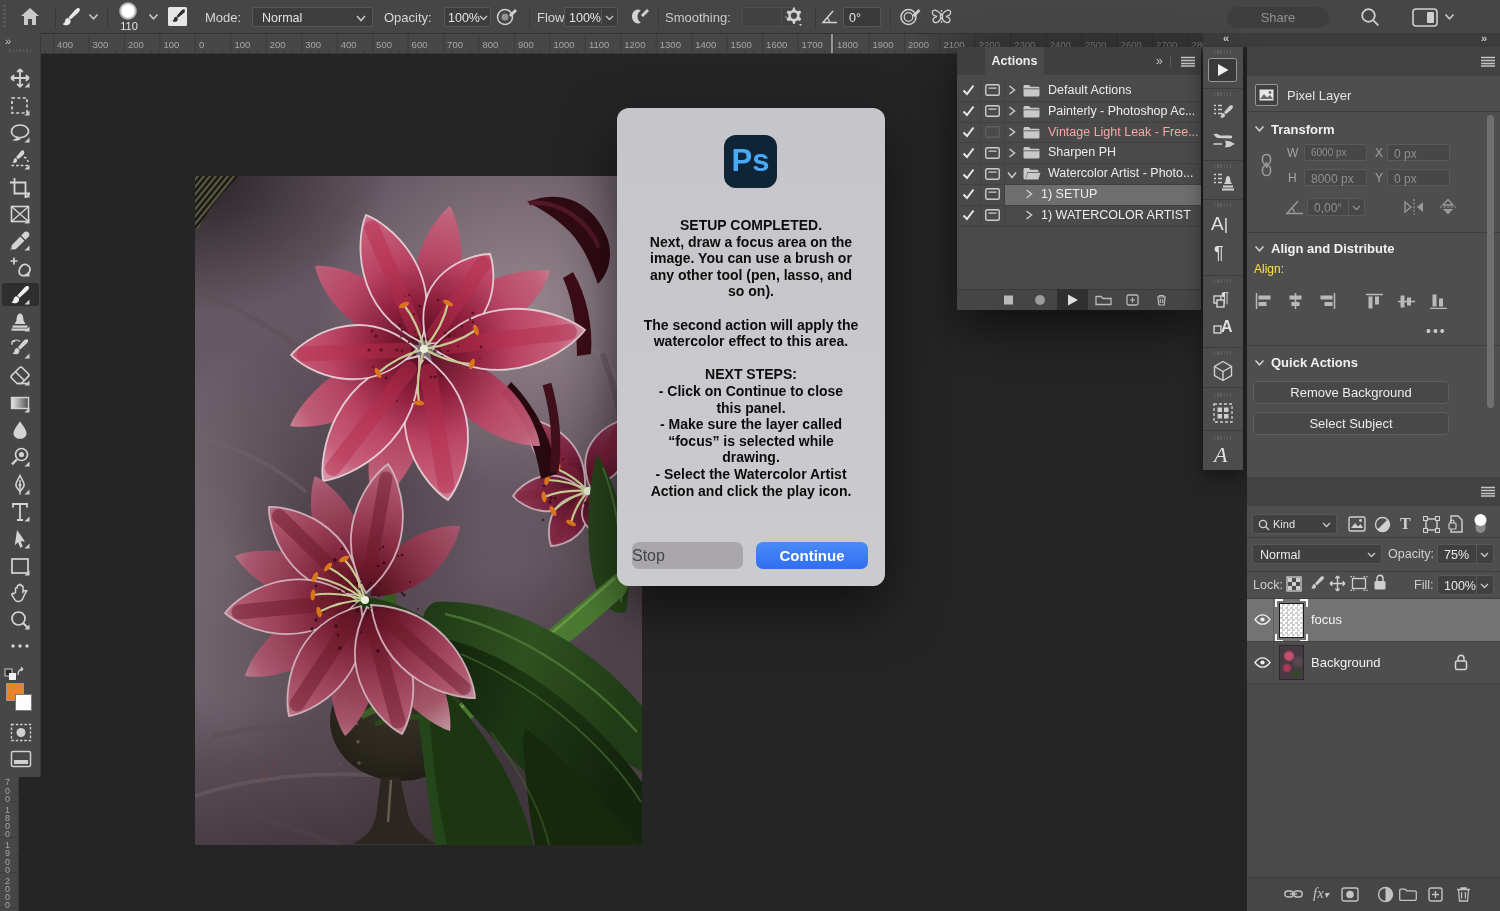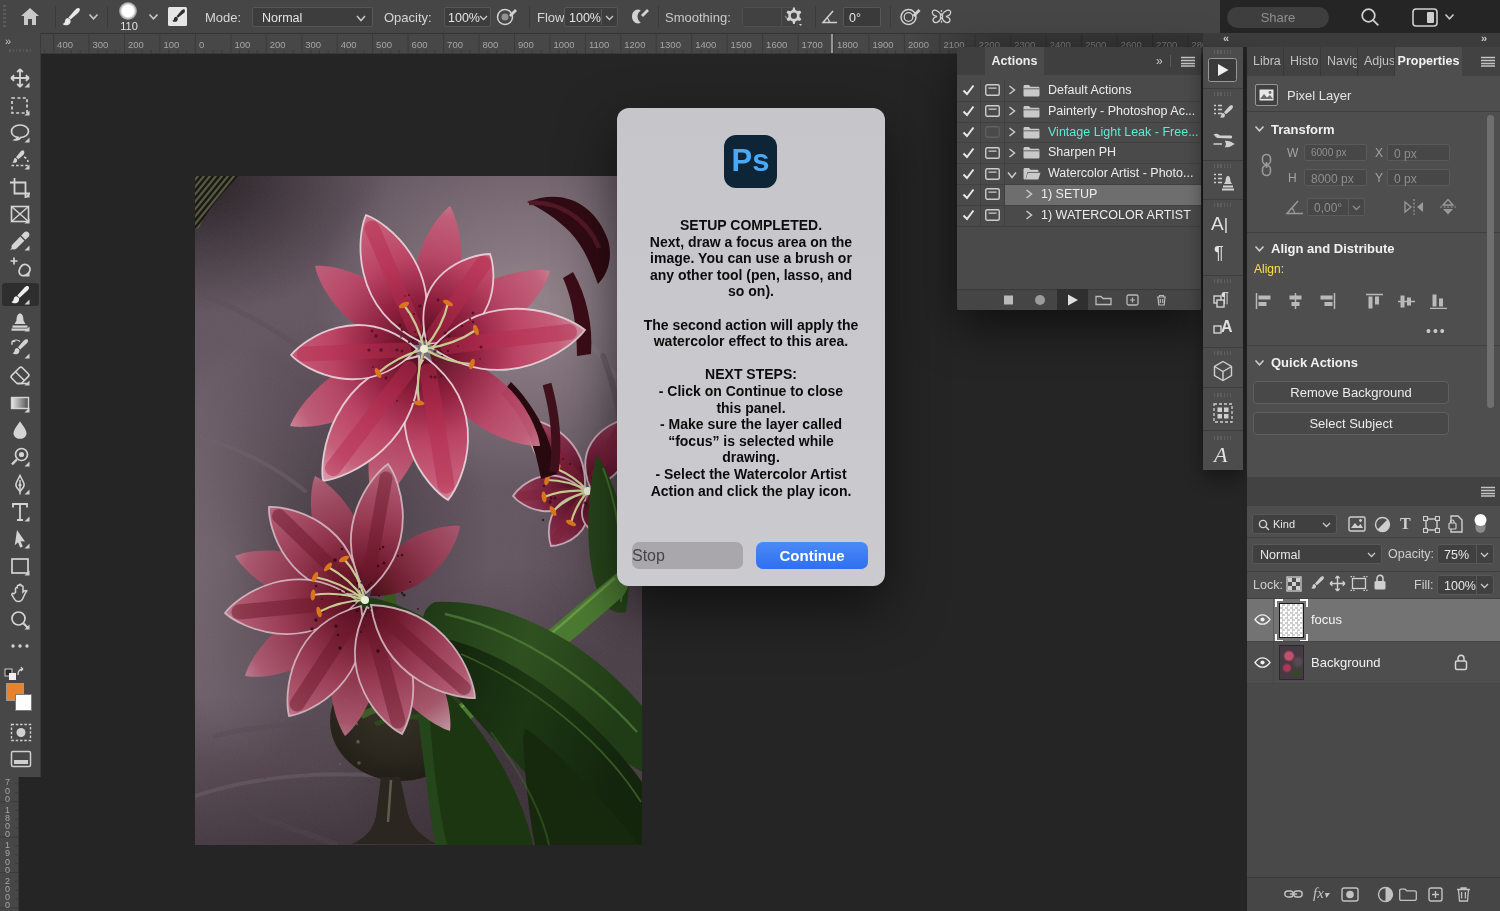--- a/index.html
+++ b/index.html
@@ -342,21 +342,21 @@
       <g fill="#7a3a38" opacity="0.8">
         <circle cx="68" cy="592" r="1.5"></circle>
         <circle cx="74" cy="596" r="1.2"></circle>
         <circle cx="63" cy="598" r="1"></circle>
         <circle cx="70" cy="602" r="1.3"></circle>
         <circle cx="78" cy="590" r="0.9"></circle>
       </g>
     </svg>
   </div>
 
-<div class="abs" id="topbar" style="left:0; top:0; width:1220px; height:34px; background:#464646; border-bottom:1px solid #333;">
+<div class="abs" id="topbar" style="left:0; top:0; width:1500px; height:34px; background:#464646; border-bottom:1px solid #333;">
 
   <div class="abs" style="left:3px;top:5px;width:3px;height:24px;background:repeating-linear-gradient(to bottom,#5a5a5a 0 2px,transparent 2px 4px);"></div>
 
   <svg class="abs" style="left:20px;top:6px" width="20" height="21" viewBox="0 0 20 21">
       <path d="M10 2 L19 10 L16 10 L16 19 L12 19 L12 13 L8 13 L8 19 L4 19 L4 10 L1 10 Z" fill="#c9c9c9"></path>
     </svg>
   <div class="sep" style="left:55px"></div>
 
   <svg class="abs" style="left:61px;top:7px" width="20" height="20" viewBox="0 0 20 20">
       <path d="M18.5 1.5 C17 0.5 15.5 1.5 14 3 L7.5 10.5 L9.5 12.5 L17 6 C18.5 4.5 19.5 2.5 18.5 1.5 Z" fill="#e8e8e8"></path>
@@ -751,21 +751,21 @@
   <svg class="abs" style="left:28px;top:79.0px" width="15" height="12" viewBox="0 0 15 12">
       <rect x="0.75" y="0.75" width="13.5" height="10.5" rx="1.5" fill="none" stroke="#606060" stroke-width="1.3"></rect>
     </svg>
   <svg class="abs" style="left:51px;top:80.0px" width="8" height="10" viewBox="0 0 8 10">
       <path d="M1.5 1 L6.5 5 L1.5 9" fill="none" stroke="#c9c9c9" stroke-width="1.5"></path>
     </svg>
   <svg class="abs" style="left:66px;top:78.5px" width="17" height="13" viewBox="0 0 17 13">
       <path d="M0.5 2.5 C0.5 1.5 1 1 2 1 H6 L7.5 2.7 H15 C16 2.7 16.5 3.2 16.5 4.2 V11 C16.5 12 16 12.5 15 12.5 H2 C1 12.5 0.5 12 0.5 11 Z" fill="#c9c9c9"></path>
       <path d="M0.5 4.8 H16.5" stroke="#4a4a4a" stroke-width="0.8"></path>
     </svg>
-  <div class="abs" style="left:91px;top:77.5px;color:#5eead4;font-size:12.5px;white-space:nowrap;text-align:center;">Vintage Light Leak - Free...</div>
+  <div class="abs" style="left:91px;top:77.5px;color:#fca5a5;font-size:12.5px;white-space:nowrap;text-align:center;">Vintage Light Leak - Free...</div>
   <div class="abs" style="left:0;top:116.2px;width:244px;height:1px;background:#414141;"></div>
   <svg class="abs" style="left:5px;top:99.8px" width="13" height="12" viewBox="0 0 13 12">
       <path d="M1.5 6.5 L5 10 L11.5 1.5" fill="none" stroke="#e8e8e8" stroke-width="2"></path>
     </svg>
   <svg class="abs" style="left:28px;top:99.8px" width="15" height="12" viewBox="0 0 15 12">
       <rect x="0.75" y="0.75" width="13.5" height="10.5" rx="1.5" fill="none" stroke="#cdcdcd" stroke-width="1.4"></rect>
       <path d="M3.5 4.2 H11.5" stroke="#cdcdcd" stroke-width="1.3"></path>
     </svg>
   <svg class="abs" style="left:51px;top:100.8px" width="8" height="10" viewBox="0 0 8 10">
       <path d="M1.5 1 L6.5 5 L1.5 9" fill="none" stroke="#c9c9c9" stroke-width="1.5"></path>
@@ -890,27 +890,20 @@
       <rect x="11" y="11" width="4.5" height="4.5" fill="#cfcfcf"></rect>
     </svg>
   <div class="ssep" style="top:383px"></div>
   <div class="grip" style="top:389px"></div>
   <div class="abs" style="left:11px;top:395px;color:#e2e2e2;font-size:22px;font-family:'Liberation Serif',serif;font-style:italic;">A</div>
 </div>
 
 <div class="abs" id="dock" style="left:1247px; top:47px; width:253px; height:864px; background:#4e4e4e; overflow:hidden;">
 
   <div class="abs" style="left:0;top:0;width:253px;height:29px;background:#424242;"></div>
-  <div class="abs" style="left:0;top:0;width:215px;height:29px;display:flex;">
-    <div style="width:37px;border-right:1px solid #383838;color:#c2c2c2;font-size:12.5px;line-height:29px;padding-left:6px;overflow:hidden;">Libra</div>
-    <div style="width:37px;border-right:1px solid #383838;color:#c2c2c2;font-size:12.5px;line-height:29px;padding-left:6px;overflow:hidden;">Histo</div>
-    <div style="width:37px;border-right:1px solid #383838;color:#c2c2c2;font-size:12.5px;line-height:29px;padding-left:6px;overflow:hidden;">Navig</div>
-    <div style="width:37px;border-right:1px solid #383838;color:#c2c2c2;font-size:12.5px;line-height:29px;padding-left:6px;overflow:hidden;">Adjus</div>
-    <div style="width:67px;background:#4e4e4e;color:#f2f2f2;font-size:12.5px;font-weight:bold;line-height:29px;text-align:center;">Properties</div>
-  </div>
   <svg class="abs" style="left:234px;top:9px" width="14" height="11" viewBox="0 0 14 11">
       <path d="M0 1.5H14M0 4.5H14M0 7.5H14M0 10H14" stroke="#c4c4c4" stroke-width="1.4"></path>
     </svg>
 
   <div class="abs" style="left:8px;top:37px;width:23px;height:22px;background:#404040;border:1.5px solid #989898;border-radius:2px;"></div>
   <svg class="abs" style="left:12px;top:42px" width="15" height="12" viewBox="0 0 15 12">
       <rect x="0.5" y="0.5" width="14" height="11" fill="#e8e8e8"></rect>
       <path d="M1 10 L5 5 L8 8.5 L11 6 L14 10 Z" fill="#6a6a6a"></path>
       <circle cx="11" cy="3.5" r="1.4" fill="#6a6a6a"></circle>
     </svg>

